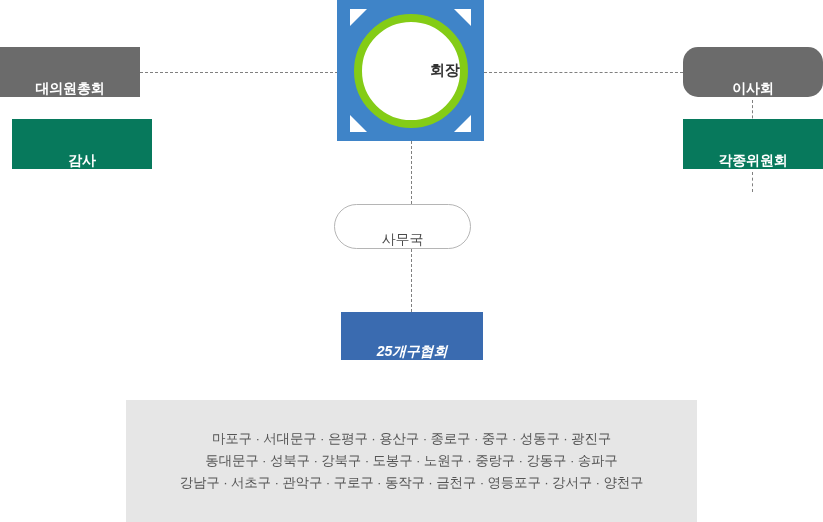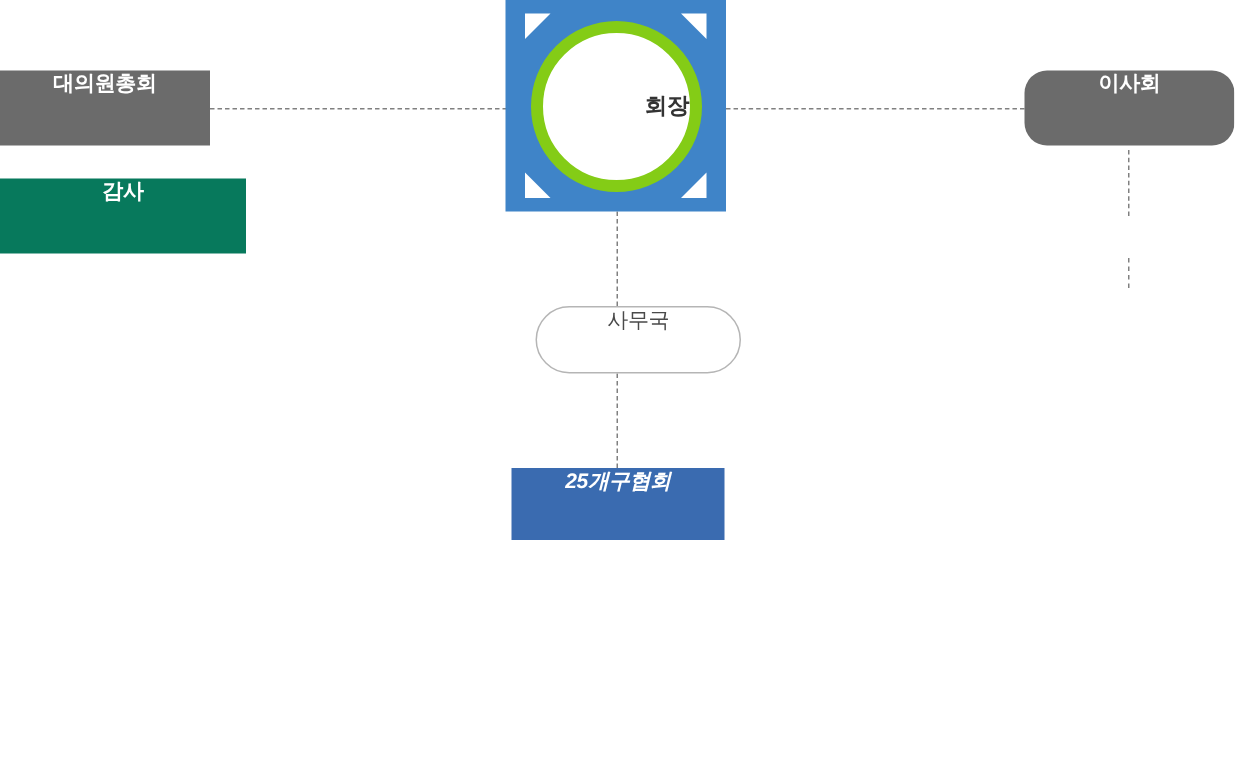--- a/index.html
+++ b/index.html
@@ -15,21 +15,21 @@
     width: 823px;
     height: 522px;
     background: #ffffff;
     overflow: hidden;
   }
 
   
   .box {
     position: absolute;
     display: flex;
-    align-items: flex-start;
+    align-items: flex-end;
     justify-content: center;
     text-align: center;
     box-sizing: border-box;
     font-size: 14px;
     font-weight: bold;
     letter-spacing: -0.2px;
     line-height: 1.2;
   }
   .box-gray {
     background: #6b6b6b;
@@ -161,29 +161,37 @@
     <span class="corner-mark corner-bl"></span>
     <span class="corner-mark corner-br"></span>
     <div id="president-ring">
       <span id="president-label">회장</span>
     </div>
   </div>
 
   <div class="box box-gray" style="left:0px; top:47px; width:140px; height:50px;">
     <span>대의원총회</span>
   </div>
-  <div class="box box-green" style="left:0px; top:119px; width:164px; height:50px;">
+  <div class="box box-green" style="left:12px; top:119px; width:140px; height:50px;">
     <span>감사</span>
   </div>
 
   <div class="box box-gray" style="left:683px; top:47px; width:140px; height:50px;border-radius:15px;">
     <span>이사회</span>
   </div>
+  <div class="box box-green" style="left:683px; top:119px; width:140px; height:50px;">
+    <span>각종위원회</span>
+  </div>
 
-  <div class="box box-pill" style="left:357px; top:204px; width:137px; height:45px;">
+  <div class="box box-pill" style="left:334px; top:204px; width:137px; height:45px;">
     <span>사무국</span>
   </div>
   <div class="box box-blue" style="left:341px; top:312px; width:142px; height:48px;">
     <span>25개구협회</span>
   </div>
 
+  <div id="district-panel">
+    <div class="district-line">마포구 · 서대문구 · 은평구 · 용산구 · 종로구 · 중구 · 성동구 · 광진구</div>
+    <div class="district-line">동대문구 · 성북구 · 강북구 · 도봉구 · 노원구 · 중랑구 · 강동구 · 송파구</div>
+    <div class="district-line">강남구 · 서초구 · 관악구 · 구로구 · 동작구 · 금천구 · 영등포구 · 강서구 · 양천구</div>
+  </div>
 
 </div>
 
 </body></html>

